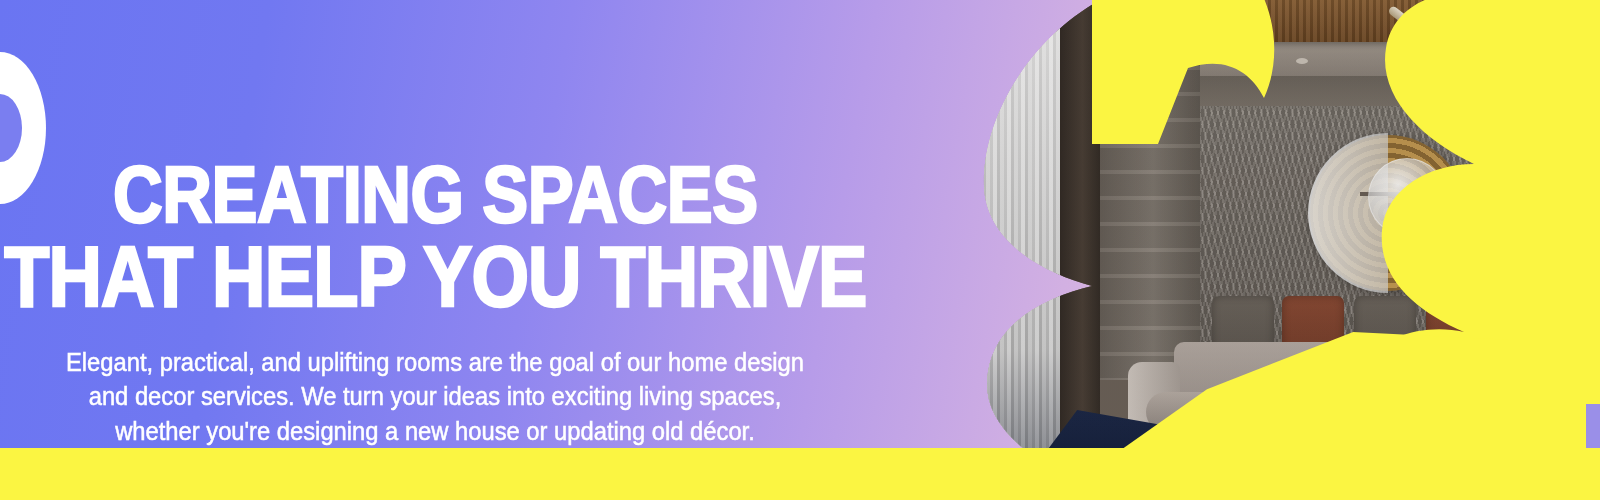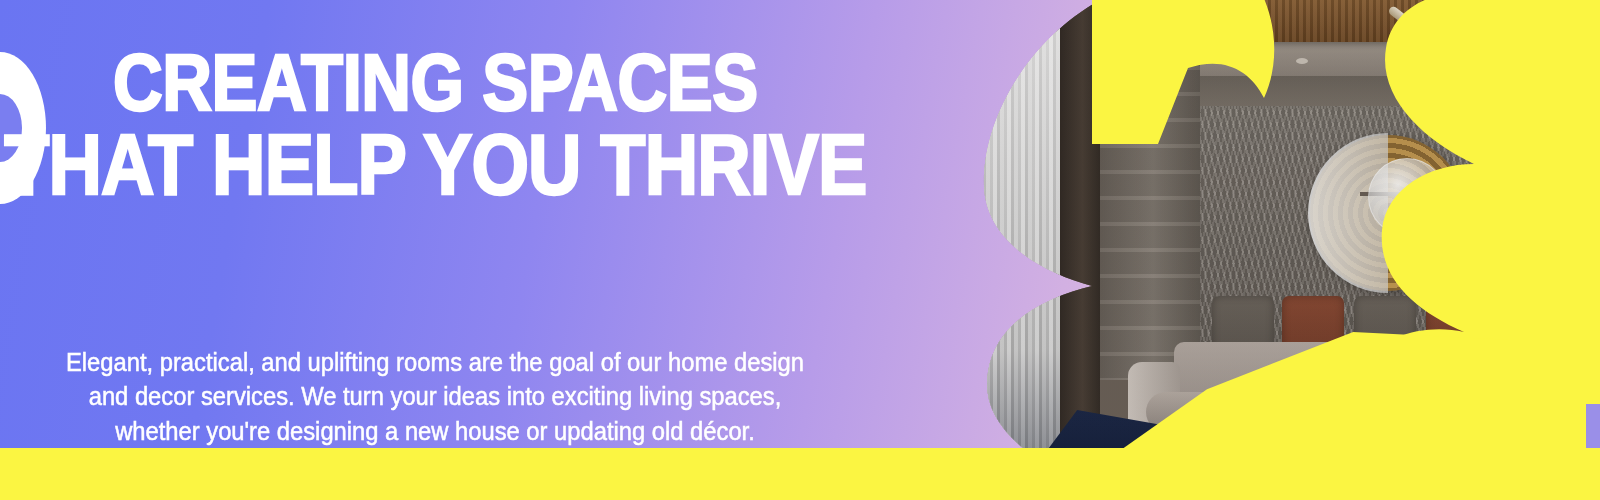--- a/index.html
+++ b/index.html
@@ -56,21 +56,21 @@
 
   
   .text-col {
     position:absolute;
     left:0; top:0;
     width:870px; height:448px;
     z-index:5;
     display:flex;
     flex-direction:column;
     align-items:center;
-    justify-content:space-between;
+    justify-content:flex-end;
     padding-top:44px;
   }
   .headline {
     color:#ffffff;
     font-family:"Liberation Sans Narrow","Liberation Sans", sans-serif;
     font-weight:700;
     font-size:80px;
     line-height:0.98;
     letter-spacing:-0.5px;
     text-align:center;

